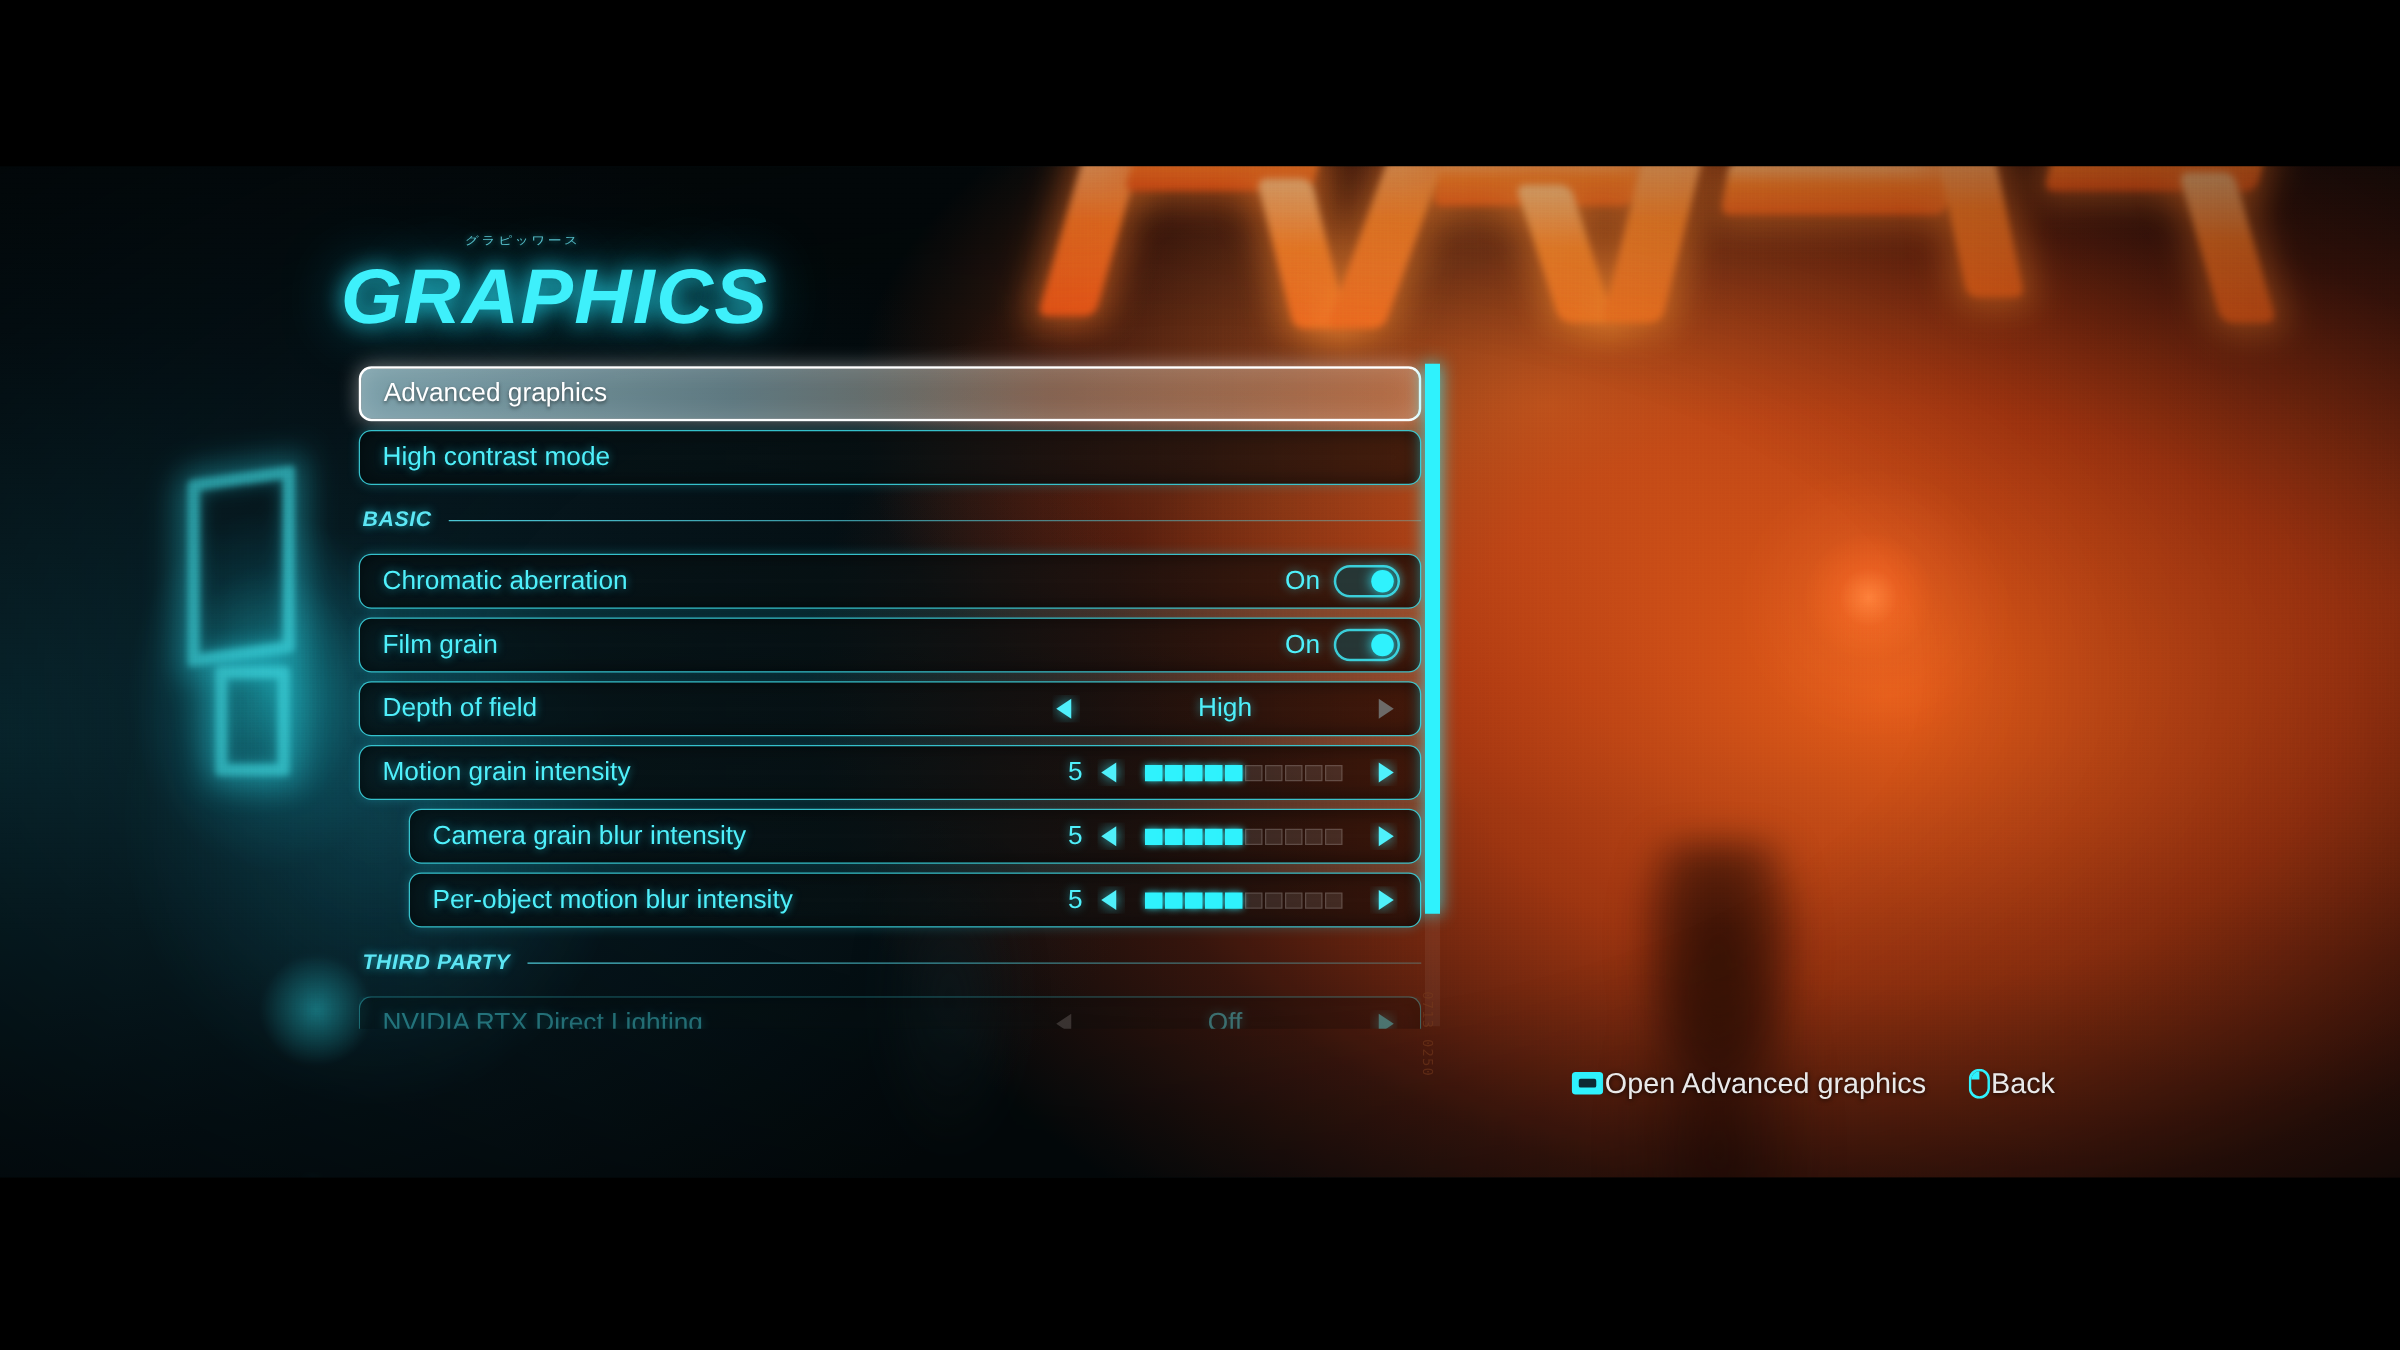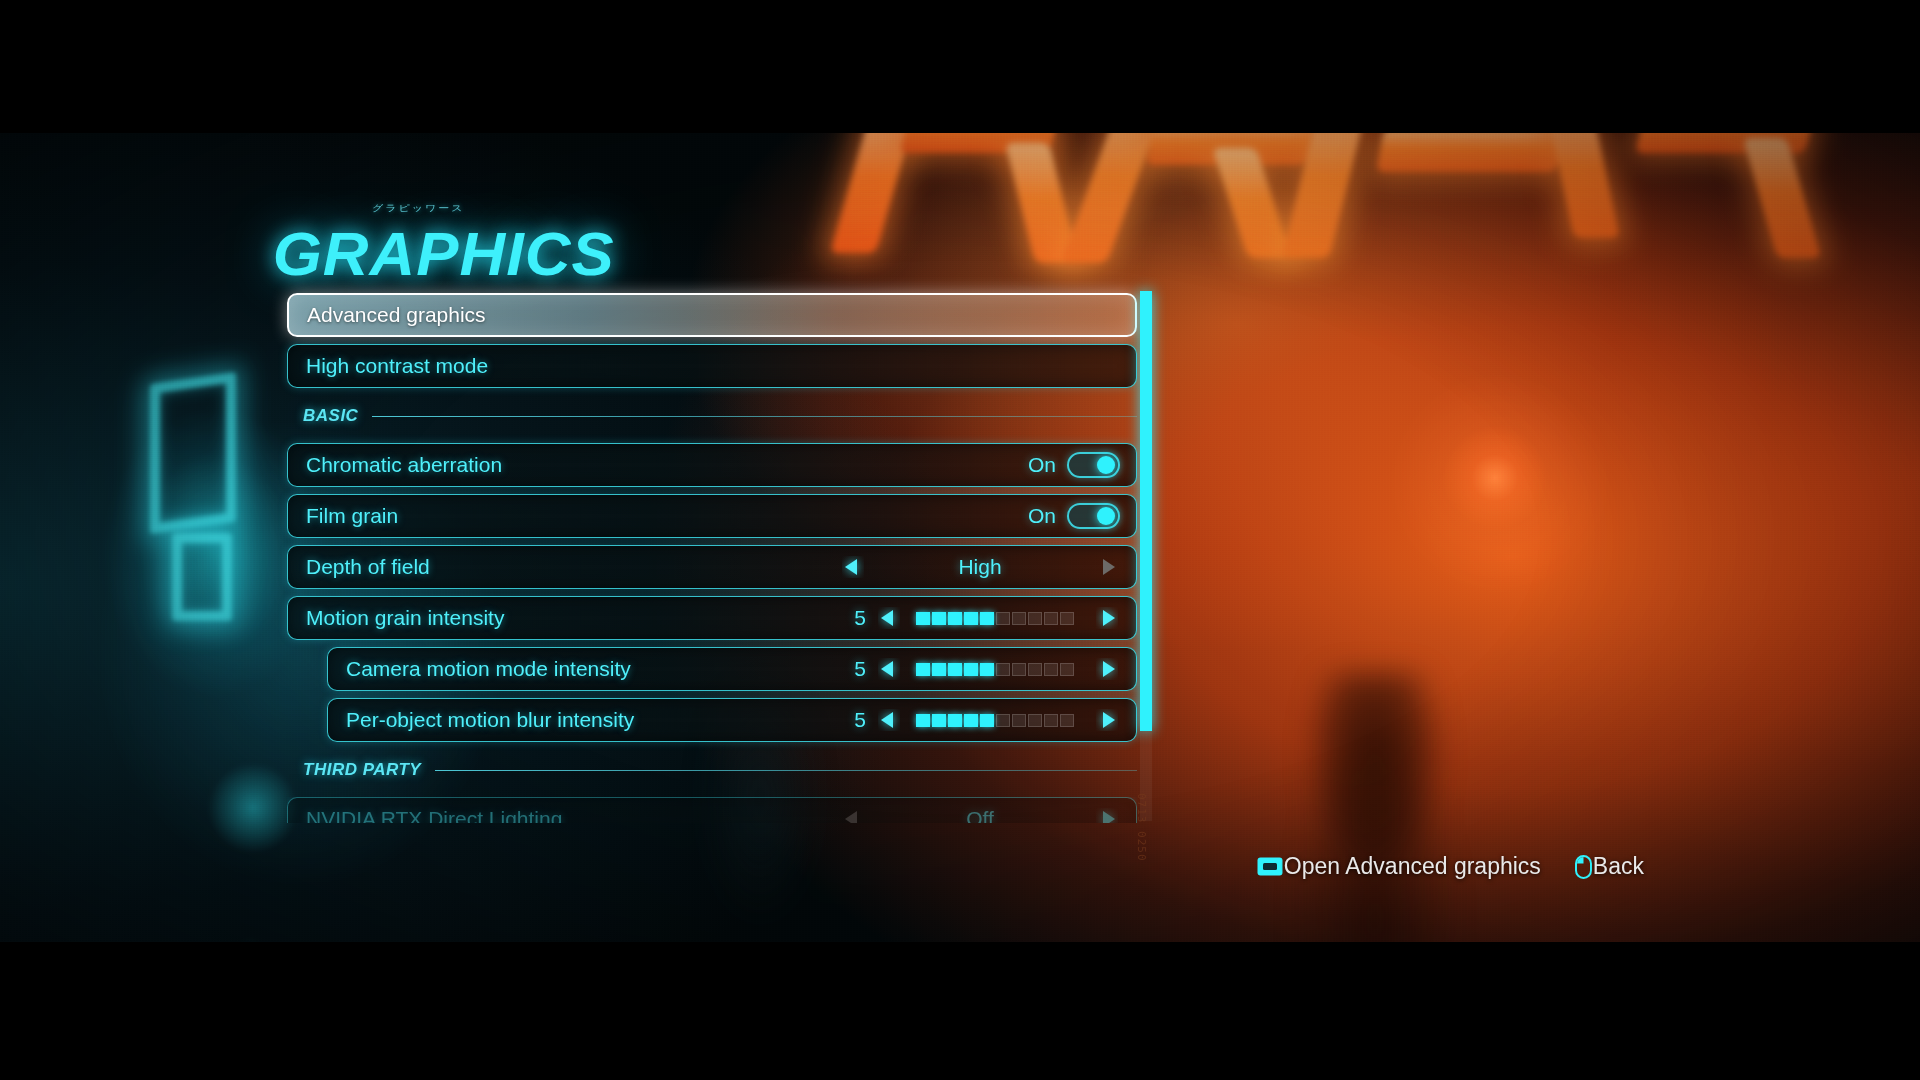--- a/index.html
+++ b/index.html
@@ -92,21 +92,21 @@
   }
 
   
   .letterbox { position:absolute; left:0; width:1920px; background:#000; z-index:60; }
   .letterbox.top { top:0; height:133px; }
   .letterbox.bottom { bottom:0; height:138px; }
 
   
   .menu { position:absolute; left:0; top:133px; width:1920px; height:809px; z-index:40; }
 
-  .title-block { position:absolute; left:276px; top:68px; }
+  .title-block { position:absolute; left:276px; top:52px; }
   .title-deco {
     font-family:"DejaVu Sans Mono", monospace;
     font-size:11px; letter-spacing:2px; color:#6fe9f5;
     opacity:.82; margin-left:96px; margin-bottom:2px;
     text-shadow:0 0 6px rgba(60,235,250,.8);
     transform:scaleY(.8);
   }
   .title {
     font-family:"Liberation Sans", sans-serif;
     font-size:62px; font-weight:bold; font-style:italic;
@@ -173,21 +173,21 @@
     box-shadow:0 0 9px rgba(40,220,240,.45);
   }
   .toggle .knob {
     position:absolute; top:2px; width:18px; height:18px; border-radius:50%;
     background:#2ff2fd; box-shadow:0 0 10px rgba(50,240,255,.95);
   }
   .toggle.on  .knob { right:3px; }
 
   
   .section {
-    display:flex; align-items:center; height:38px; margin:9px 0 8px 16px;
+    display:flex; align-items:center; height:38px; margin:9px 0 8px 3px;
   }
   .section .name {
     font-size:17px; font-weight:bold; font-style:italic; letter-spacing:.5px;
     color:#5ce6f4; text-shadow:0 0 8px rgba(40,230,250,.7);
     white-space:nowrap; padding-right:14px;
   }
   .section .rule { flex:1; height:1px; background:linear-gradient(90deg, rgba(90,230,245,.85), rgba(90,230,245,.30)); }
 
   
   .clip-zone { position:relative; height:26px; overflow:hidden; }
@@ -340,21 +340,21 @@
               <span class="seg off"></span>
             </div>
             <div class="arrow arrow-right bright">
               <svg width="22" height="22" viewBox="0 0 22 22">
                 <polygon points="7,3 7,19 19,11"></polygon>
               </svg>
             </div>
           </div>
         </div>
         <div class="row indent">
-          <div class="label">Camera motion mode intensity</div>
+          <div class="label">Camera grain blur intensity</div>
           <div class="right">
             <div class="numval">5</div>
             <div class="arrow bright">
               <svg width="22" height="22" viewBox="0 0 22 22">
                 <polygon points="15,3 15,19 3,11"></polygon>
               </svg>
             </div>
             <div class="slider">
               <span class="seg on"></span>
               <span class="seg on"></span>

